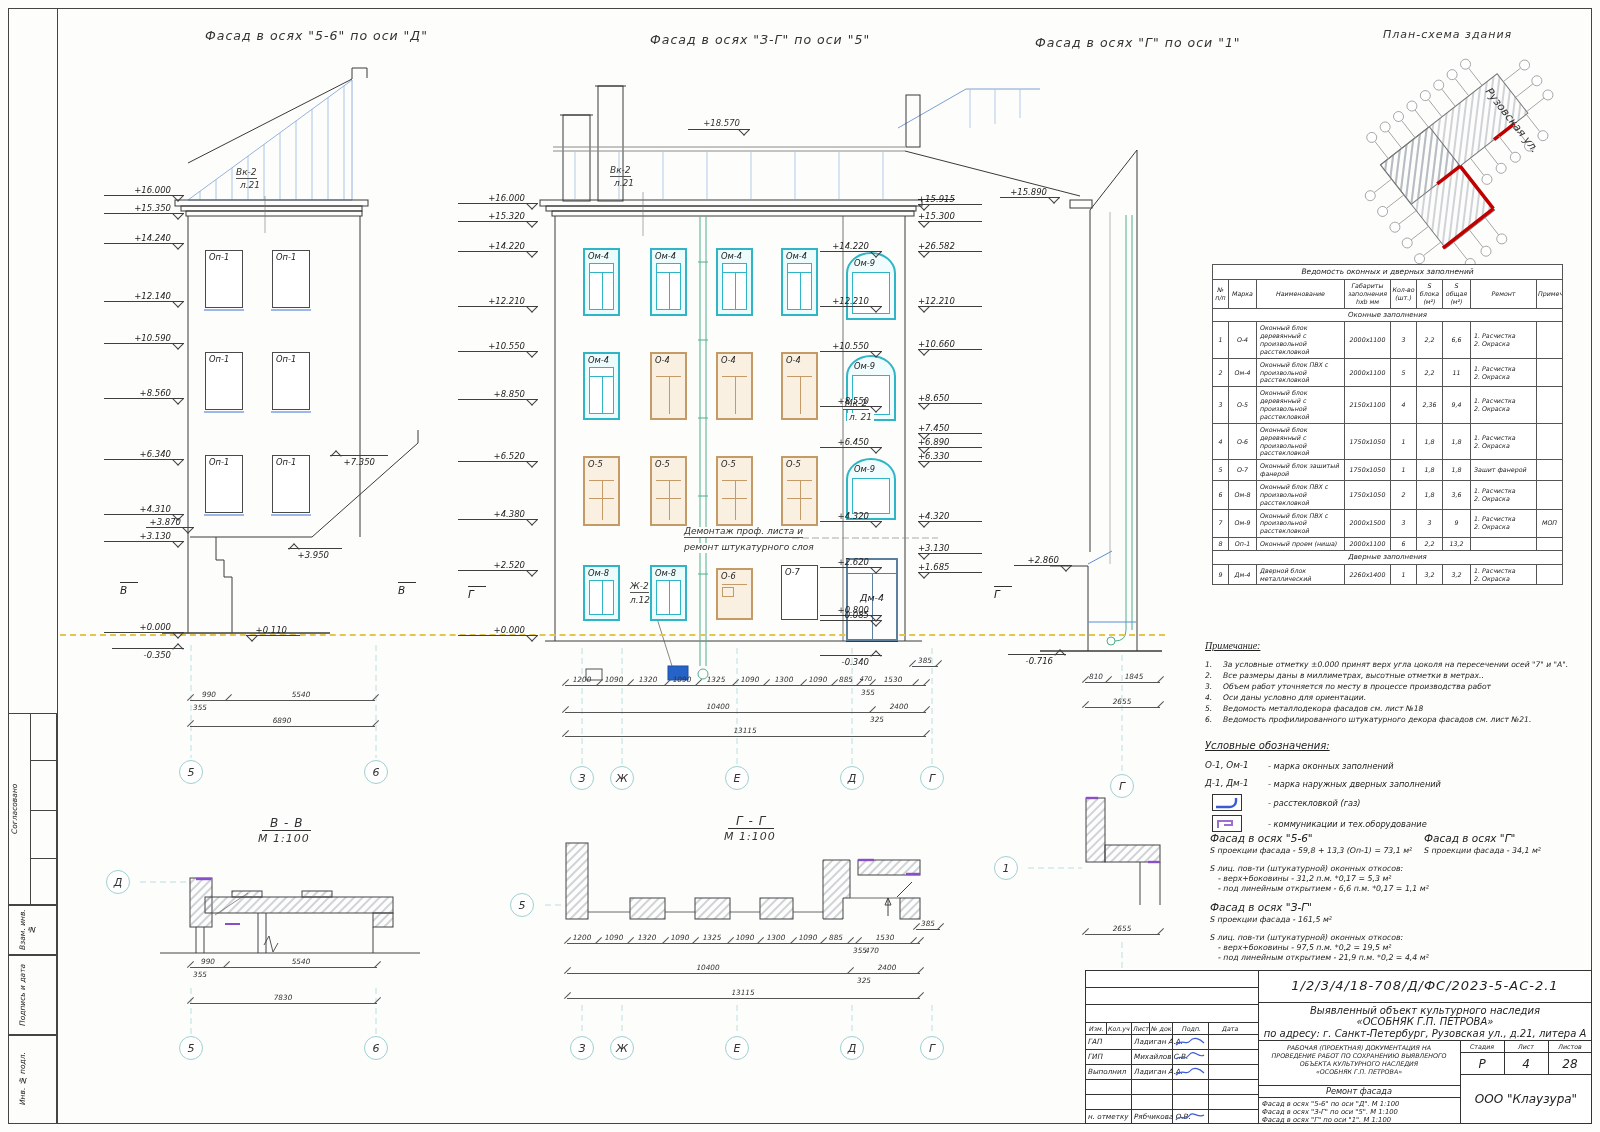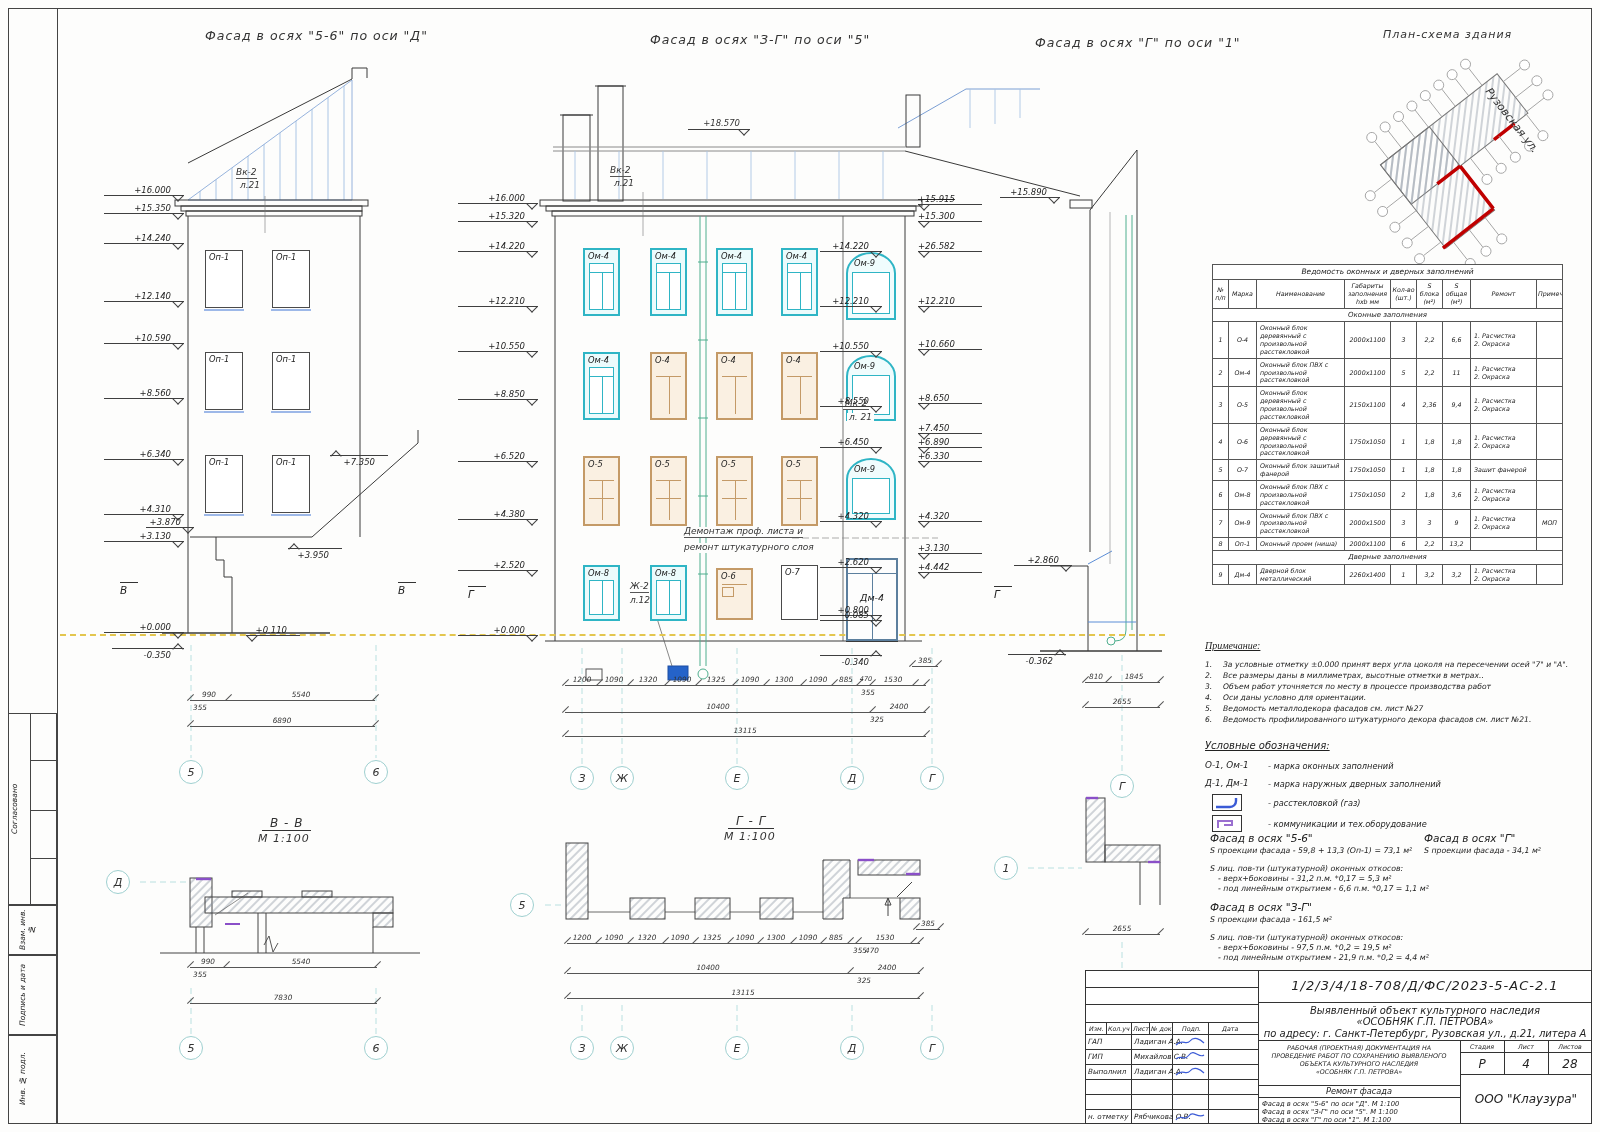--- a/index.html
+++ b/index.html
@@ -634,21 +634,21 @@
     </div>
   <div class="elev" style="left:918px;top:508px;width:64px;">
       <span class="v va">+4.320</span>
       <i class="tk tl"></i>
     </div>
   <div class="elev" style="left:918px;top:540px;width:64px;">
       <span class="v va">+3.130</span>
       <i class="tk tl"></i>
     </div>
   <div class="elev" style="left:918px;top:559px;width:64px;">
-      <span class="v va">+4.442</span>
+      <span class="v va">+1.685</span>
       <i class="tk tl"></i>
     </div>
 
   <div class="dim" style="left:565px;top:685px;width:361px;">
     <i class="t" style="left:0"></i>
       <i class="t" style="left:34px"></i>
       <i class="t" style="left:65px"></i>
       <i class="t" style="left:102px"></i>
       <i class="t" style="left:133px"></i>
       <i class="t" style="left:170px"></i>
@@ -698,21 +698,21 @@
 
   <div class="elev" style="left:1000px;top:184px;width:60px;">
       <span class="v">+15.890</span>
       <i class="tk tr"></i>
     </div>
   <div class="elev" style="left:1014px;top:552px;width:58px;">
       <span class="v">+2.860</span>
       <i class="tk tr"></i>
     </div>
   <div class="elev dn" style="left:1008px;top:654px;width:58px;">
-      <span class="v">-0.362</span>
+      <span class="v">-0.716</span>
       <i class="tk tr"></i>
     </div>
   <div class="scut" style="left:994px;top:586px;"><i class="sbar"></i><span>Г</span></div>
   <div class="dim" style="left:1085px;top:682px;width:75px;">
     <i class="t" style="left:0"></i>
       <i class="t" style="left:23px"></i>
       <i class="t" style="left:75px"></i>
     <b class="l" style="left:11px">810</b>
     <b class="l" style="left:49px">1845</b>
   </div>
@@ -954,21 +954,21 @@
           <td></td>
         </tr>
       </tbody>
   </table>
 
   <div class="ntitle" style="left:1205px;top:640px;font-family:Liberation Serif, serif;">Примечание:</div>
   <div class="nitem" style="left:1205px;top:659px;"><span class="nn">1.</span><span>За условные отметку ±0.000 принят верх угла цоколя на пересечении осей "7" и "А".</span></div>
   <div class="nitem" style="left:1205px;top:670px;"><span class="nn">2.</span><span>Все размеры даны в миллиметрах, высотные отметки в метрах..</span></div>
   <div class="nitem" style="left:1205px;top:681px;"><span class="nn">3.</span><span>Объем работ уточняется по месту в процессе производства работ</span></div>
   <div class="nitem" style="left:1205px;top:692px;"><span class="nn">4.</span><span>Оси даны условно для ориентации.</span></div>
-  <div class="nitem" style="left:1205px;top:703px;"><span class="nn">5.</span><span>Ведомость металлодекора фасадов см. лист №27</span></div>
+  <div class="nitem" style="left:1205px;top:703px;"><span class="nn">5.</span><span>Ведомость металлодекора фасадов см. лист №18</span></div>
   <div class="nitem" style="left:1205px;top:714px;"><span class="nn">6.</span><span>Ведомость профилированного штукатурного декора фасадов см. лист №21.</span></div>
 
   <div class="ntitle" style="left:1205px;top:740px;">Условные обозначения:</div>
   <div class="lgmark" style="left:1205px;top:760px;">О-1, Ом-1</div>
   <div class="lgtext" style="left:1268px;top:761px;">-   марка оконных заполнений</div>
   <div class="lgmark" style="left:1205px;top:778px;">Д-1, Дм-1</div>
   <div class="lgtext" style="left:1268px;top:779px;">-   марка наружных дверных заполнений</div>
   <div class="lgicon" style="left:1212px;top:794px;">
     <svg width="26" height="13" viewBox="0 0 26 13" style="position:static">
         <path d="M2 11 H16 A6 6 0 0 0 22 5 V2" fill="none" stroke="#3b5bd6" stroke-width="2.4"></path>

